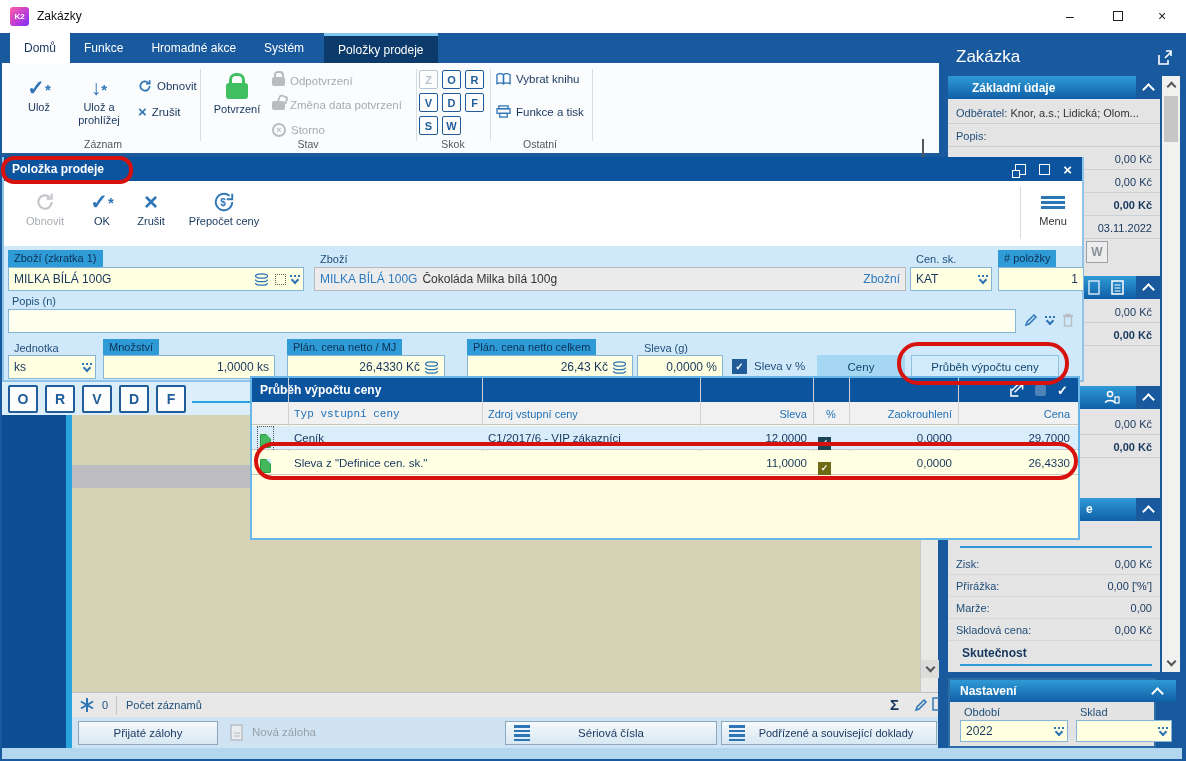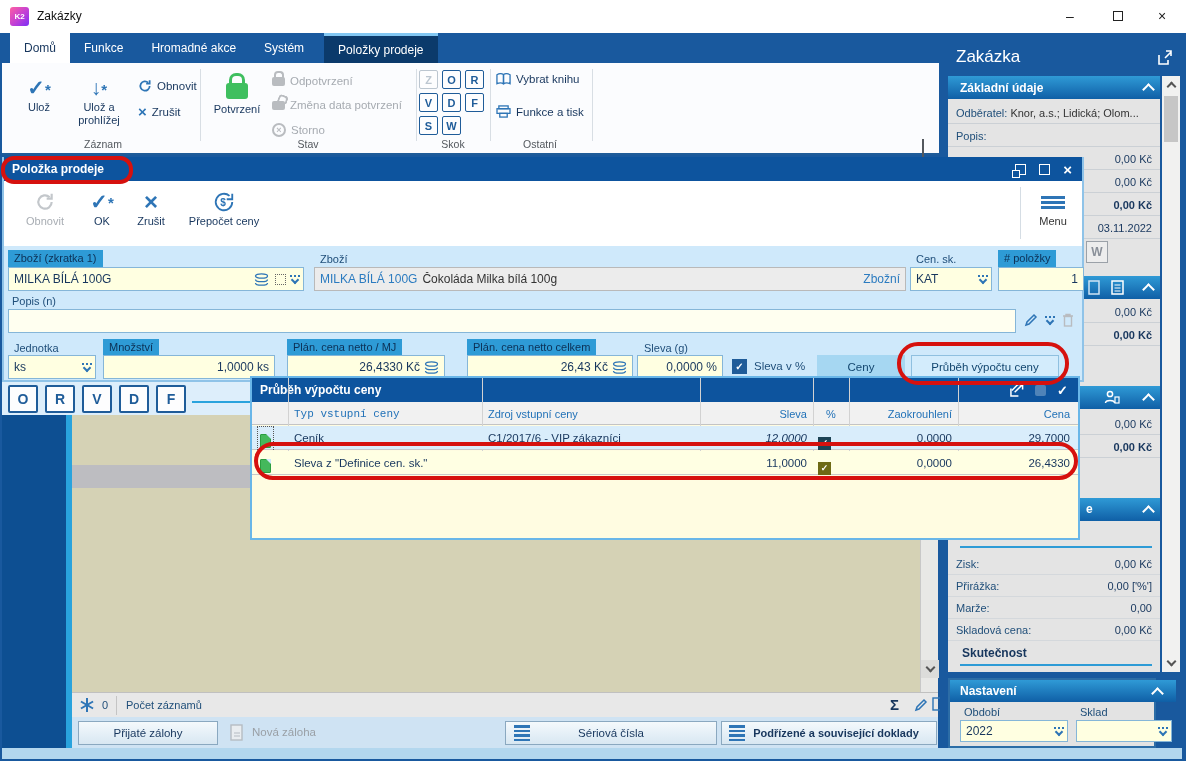--- a/index.html
+++ b/index.html
@@ -55,22 +55,22 @@
   .snow { position:relative; width:14px; height:14px; }
   .snow i { position:absolute; left:6px; top:0; width:2px; height:14px; background:#2e75b6; }
   .btnrow { position:absolute; left:72px; top:717px; width:866px; height:31px; background:#cfe3f3; }
   .mbtn { position:absolute; top:4px; height:24px; background:linear-gradient(#f4f9fc,#d8e7f2); border:1px solid #8aa8c0; color:#17365d; font-size:11.5px; display:flex; align-items:center; justify-content:center; }
   .hamb { display:inline-block; width:16px; }
   .hamb i { display:block; height:2.5px; background:#2e75b6; margin:2px 0; }
 
   
   .sidebg { position:absolute; left:940px; top:33px; width:242px; height:715px; background:#19599e; }
   .sbtitle { position:absolute; left:956px; top:47px; color:#fff; font-size:17px; }
-  .shead { position:absolute; left:948px; width:212px; height:23px; background:linear-gradient(180deg,#2f9ad6,#0f5fa6);
-           color:#fff; font-weight:bold; font-size:12px; display:flex; align-items:center; padding-left:12px; }
+  .shead { position:absolute; left:948px; width:188px; height:23px; background:linear-gradient(180deg,#2f9ad6,#0f5fa6);
+           color:#fff; font-weight:bold; font-size:12px; display:flex; align-items:center; padding-left:24px; }
   .schev { position:absolute; width:9px; height:9px; border-right:2px solid #fff; border-bottom:2px solid #fff; transform:rotate(-135deg); }
   .scontent { position:absolute; left:948px; width:212px; background:#e4e4e4; }
   .srow { position:absolute; left:948px; width:212px; height:22px; font-size:11px; color:#17365d; display:flex; align-items:center; padding:0 8px; border-bottom:1px solid #cbd0d5; background:#e4e4e4; }
   .srow .lab { color:#1f4e79; margin-right:3px; white-space:nowrap; }
   .srow .val { color:#333; white-space:nowrap; overflow:hidden; }
   .srow.right { justify-content:flex-end; }
   .srow.bold { font-weight:bold; }
   .planline { position:absolute; height:2px; background:#2e9bd6; }
   .sscroll { position:absolute; left:1162px; top:76px; width:18px; height:596px; background:#f1f1f0; }
   .nastpanel { position:absolute; left:948px; top:678px; width:208px; height:70px; border:2px solid #2c6da6; background:#e3e3e3; }
@@ -266,21 +266,21 @@
         </span>
       <span>Sériová čísla</span>
     </div>
     <div class="mbtn" style="left:649px; width:216px; font-size:11px;">
       <span class="hamb" style="position:absolute; left:7px;">
           <i></i>
           <i></i>
           <i></i>
           <i></i>
         </span>
-      <span style="padding-left:14px;font-weight:bold;">Podřízené a související doklady</span>
+      <span style="padding-left:14px;">Podřízené a související doklady</span>
     </div>
   </div>
 
   <div class="sidebg"></div>
   <div class="sbtitle">Zakázka</div>
   <div class="abs" style="left:1158px; top:50px;">
     <svg width="15" height="15" viewBox="0 0 15 15">
         <path d="M1 5 v9 h9 v-4" fill="none" stroke="#fff" stroke-width="1.6"></path>
         <path d="M7 8 L13 2 M8 1 h5 v5" fill="none" stroke="#fff" stroke-width="1.6"></path>
       </svg>
@@ -573,21 +573,21 @@
     <div class="colline" style="left:561px; height:97px;"></div>
     <div class="colline" style="left:597px; height:97px;"></div>
     <div class="colline" style="left:706px; height:97px;"></div>
 
     <div class="abs" style="left:0; top:48px; width:826px; height:24px; background:#d9edfb; border-bottom:1px solid #c9c9c9;"></div>
     <div class="tcell" style="left:8px; top:51px; outline:1px dotted #555; outline-offset:2px;">
         <span class="greendoc"></span>
       </div>
     <div class="tcell" style="left:42px; top:48px;">Ceník</div>
     <div class="tcell" style="left:236px; top:48px;">C1/2017/6 - VIP zákazníci</div>
-    <div class="tcell" style="left:450px; top:48px; width:105px; justify-content:flex-end;font-style:italic;">12,0000</div>
+    <div class="tcell" style="left:450px; top:48px; width:105px; justify-content:flex-end;">12,0000</div>
     <div class="tcell" style="left:566px; top:53px;">
         <span class="rowcheck" style="background:#1d4355;">✓</span>
       </div>
     <div class="tcell" style="left:595px; top:48px; width:105px; justify-content:flex-end;">0,0000</div>
     <div class="tcell" style="left:708px; top:48px; width:110px; justify-content:flex-end;">29,7000</div>
 
     <div class="abs" style="left:0; top:73px; width:826px; height:24px; background:#ffffe3; border-bottom:1px solid #c9c9c9;"></div>
     <div class="tcell" style="left:8px; top:76px;">
         <span class="greendoc" style="--bg:#ffffe3;"></span>
       </div>

